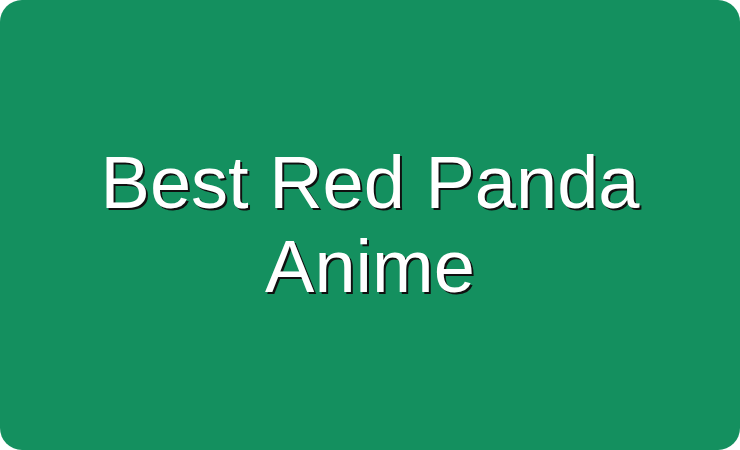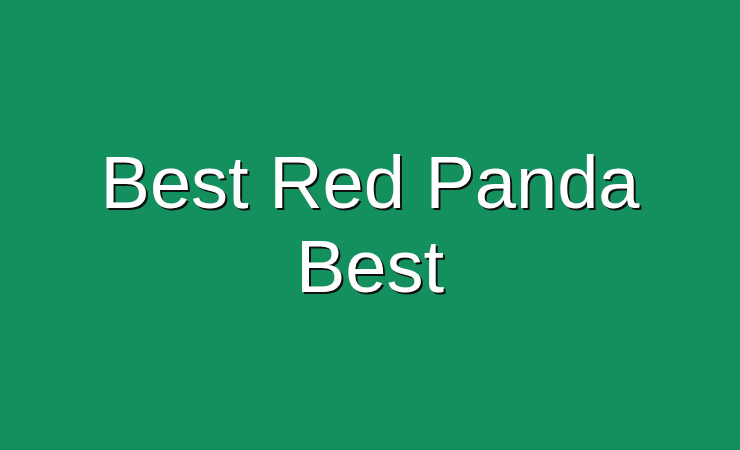--- a/index.html
+++ b/index.html
@@ -43,20 +43,20 @@
     word-wrap: break-word;
   }
 
   .title-line {
     display: block;
   }
 </style>
 </head>
 <body>
 
-<div class="banner" style="background-color: rgb(20, 144, 95);">
+<div class="banner" style="background-color: rgb(20, 144, 95); border-radius: 22px;">
 
   <h1 class="banner-title" style="color: rgb(255, 255, 255); text-shadow: rgb(16, 16, 16) 2px 2px 0px;">
     <span class="title-line">Best Red Panda</span>
-    <span class="title-line">Best</span>
+    <span class="title-line">Anime</span>
   </h1>
 
 </div>
 
 </body></html>

